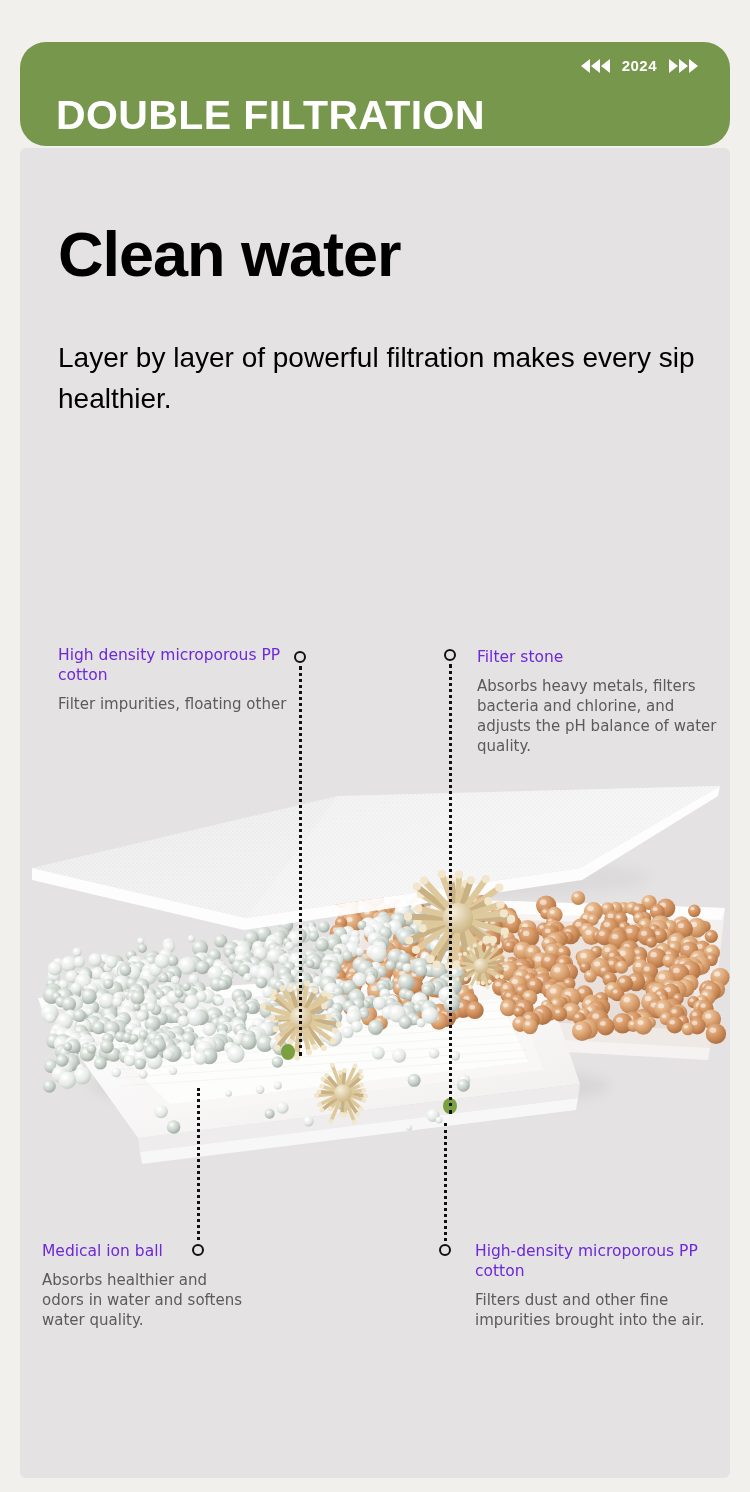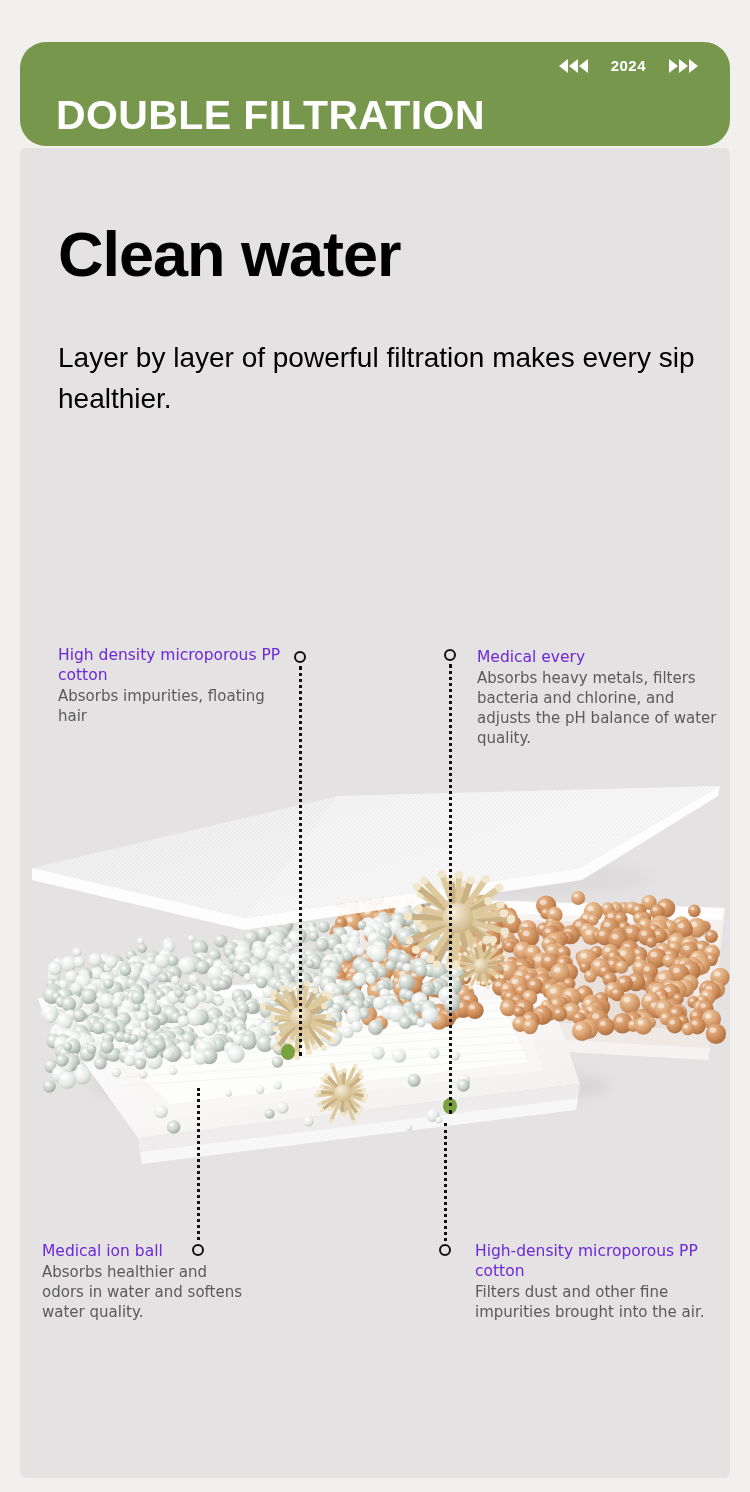--- a/index.html
+++ b/index.html
@@ -20,21 +20,21 @@
     border-radius:26px;
     z-index:5;
   }
   .banner-title{
     position:absolute; left:36px; top:50px;
     font-size:41px; font-weight:bold; color:#ffffff;
     letter-spacing:.4px;
   }
   .year-nav{
     position:absolute; right:32px; top:15px;
-    display:flex; align-items:center; gap:23px;
+    display:flex; align-items:center; gap:12px;
     color:#ffffff;
   }
   .year-label{ font-size:15px; font-weight:bold; letter-spacing:.5px; }
   .arrows{ display:flex; gap:1px; align-items:center; }
   .arrow-l{
     width:0;height:0;border-style:solid;
     border-width:7px 9px 7px 0; border-color:transparent #ffffff transparent transparent;
   }
   .arrow-r{
     width:0;height:0;border-style:solid;
@@ -65,21 +65,21 @@
   .illus{ position:absolute; left:0; top:430px; width:710px; height:620px; }
   .illus svg{ display:block; }
 
   
   .callout{ position:absolute; }
   .co-title{
     font-size:15.5px; color:#6d28d9; line-height:1.3;
     font-family:"DejaVu Sans", sans-serif;
   }
   .co-desc{
-    margin-top:2px;
+    margin-top:10px;
     font-size:15px; color:#5b5b5b; line-height:1.32;
     font-family:"DejaVu Sans", sans-serif;
   }
   .co-tl{ left:38px;  top:497px; width:240px; }
   .co-tr{ left:457px; top:499px; width:245px; }
   .co-bl{ left:22px;  top:1093px; width:205px; }
   .co-br{ left:455px; top:1093px; width:240px; }
 
   
   .marker{
@@ -2701,25 +2701,25 @@
     <div class="dots" style="left:429px; top:516px; height:450px;"></div>
 
     <div class="dots" style="left:177px; top:940px; height:152px;"></div>
     <div class="marker" style="left:172px; top:1096px;"></div>
 
     <div class="dots" style="left:424px; top:975px; height:118px;"></div>
     <div class="marker" style="left:419px; top:1096px;"></div>
 
     <div class="callout co-tl">
       <div class="co-title">High density microporous PP cotton</div>
-      <div class="co-desc">Absorbs impurities, floating hair</div>
+      <div class="co-desc">Filter impurities, floating other</div>
     </div>
 
     <div class="callout co-tr">
-      <div class="co-title">Medical every</div>
+      <div class="co-title">Filter stone</div>
       <div class="co-desc">Absorbs heavy metals, filters bacteria and chlorine, and adjusts the pH balance of water quality.</div>
     </div>
 
     <div class="callout co-bl">
       <div class="co-title">Medical ion ball</div>
       <div class="co-desc">Absorbs healthier and odors in water and softens water quality.</div>
     </div>
 
     <div class="callout co-br">
       <div class="co-title">High-density microporous PP cotton</div>

